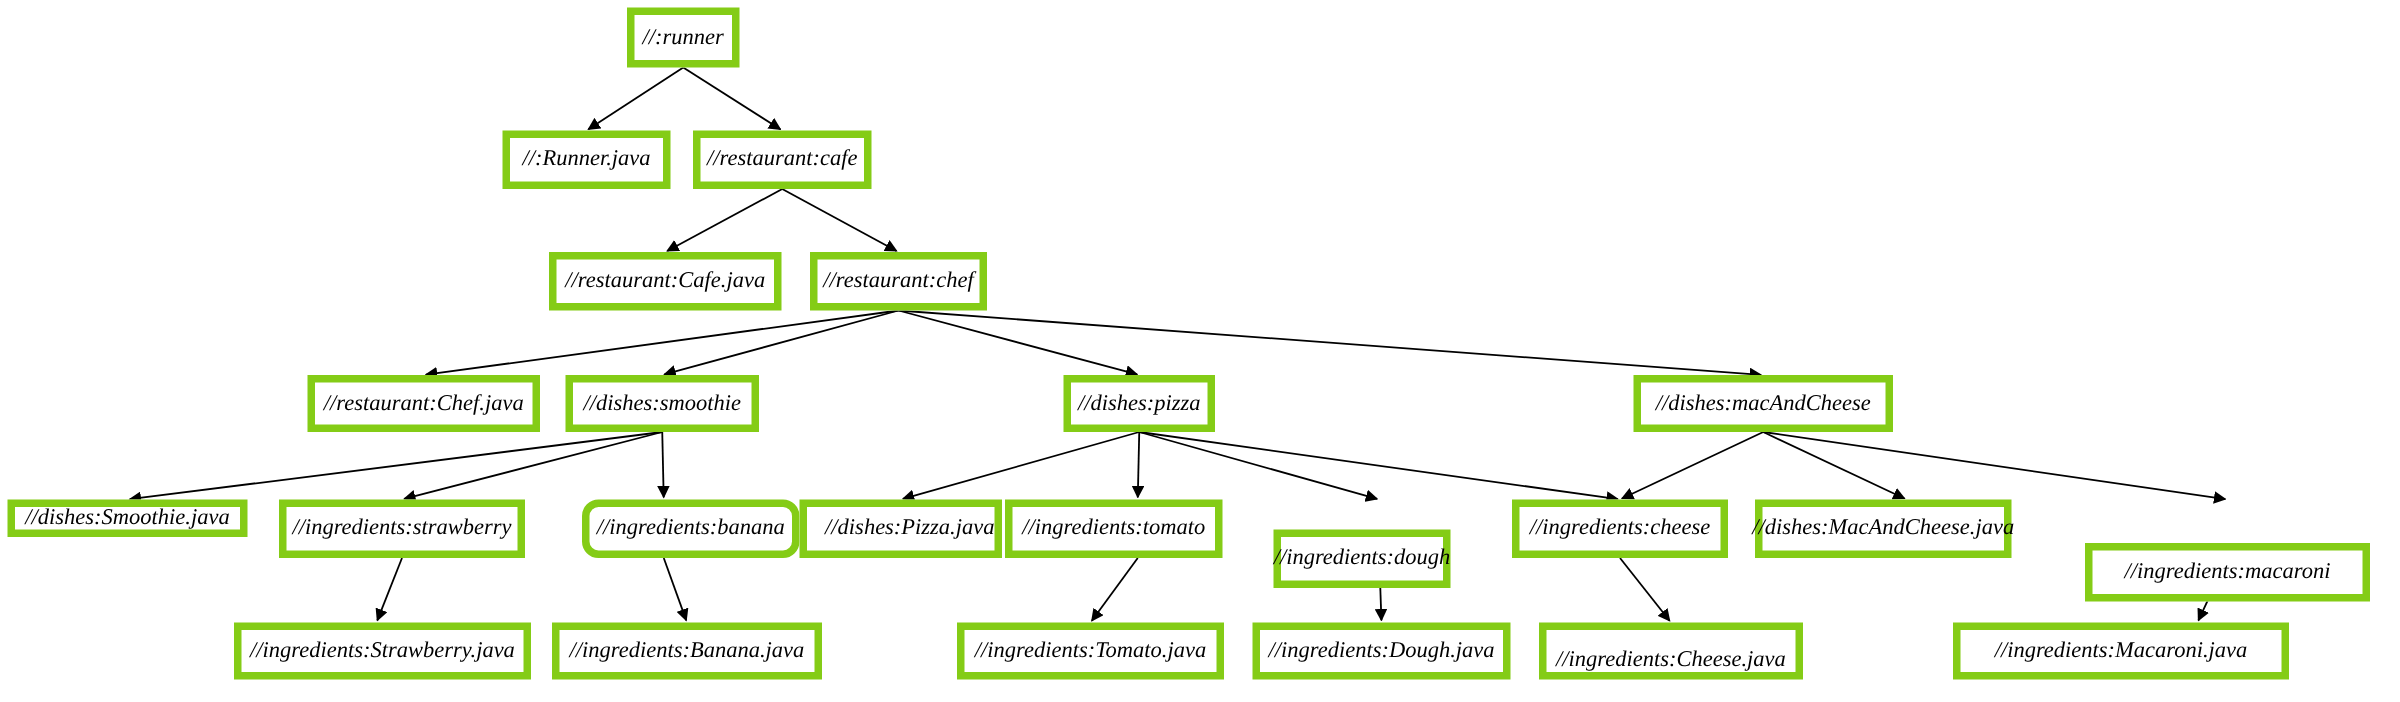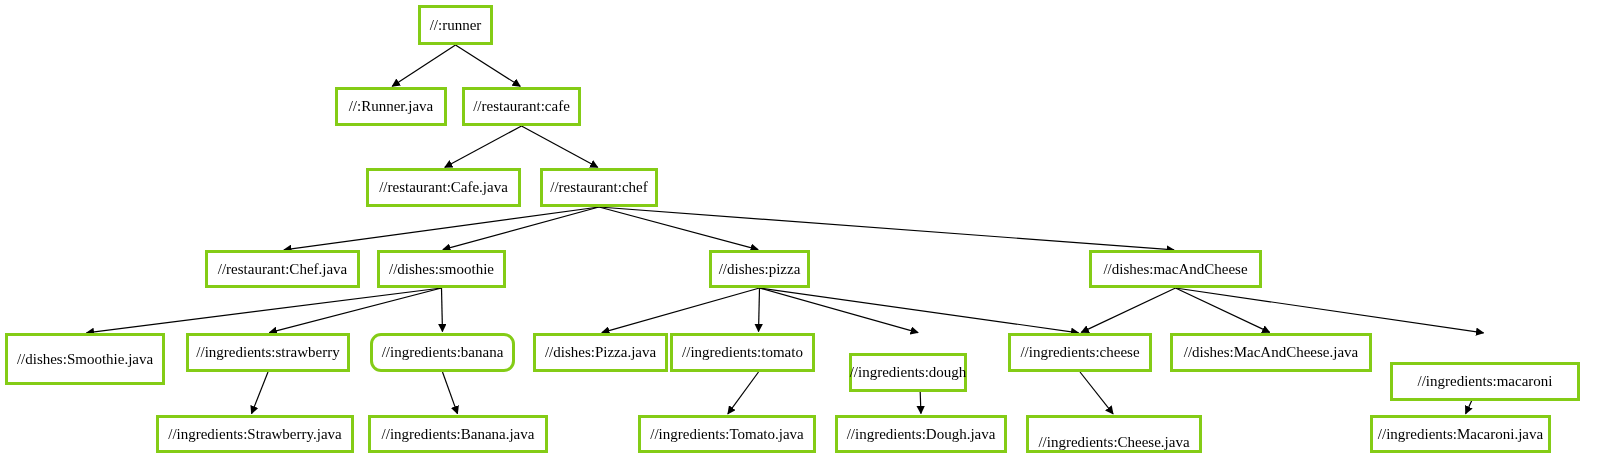--- a/index.html
+++ b/index.html
@@ -7,27 +7,28 @@
     position:relative;
     width:1600px;height:468px;
     background:#ffffff;
     font-family:"Liberation Serif","DejaVu Serif",serif;
     overflow:hidden;
   }
   #edge-layer{position:absolute;left:0;top:0;width:1600px;height:468px;}
   .node{
     position:absolute;
     box-sizing:border-box;
-    border:3px solid #84cc16;
+    border:5px solid #84cc16;
     background:#ffffff;
     display:flex;align-items:center;justify-content:center;
     font-size:15px;
     color:#000000;
     white-space:nowrap;
     line-height:1;
+    font-style:italic;
   }
   .node-label{pointer-events:none;}
 </style>
 </head>
 <body>
 
 <div id="stage">
   <svg id="edge-layer" viewBox="0 0 1600 468" xmlns="http://www.w3.org/2000/svg">
     <defs>
       <marker id="arrow" viewBox="0 0 10 10" refX="9" refY="5" markerWidth="7" markerHeight="7" orient="auto-start-reverse">
@@ -82,59 +83,59 @@
       </div>
       <div class="node" style="left: 377px; top: 250px; width: 129px; height: 38px;">
         <span class="node-label">//dishes:smoothie</span>
       </div>
       <div class="node" style="left: 709px; top: 250px; width: 101px; height: 38px;">
         <span class="node-label">//dishes:pizza</span>
       </div>
       <div class="node" style="left: 1089px; top: 250px; width: 173px; height: 38px;">
         <span class="node-label">//dishes:macAndCheese</span>
       </div>
-      <div class="node" style="left: 5px; top: 333px; width: 160px; height: 52px;">
+      <div class="node" style="left: 5px; top: 333px; width: 160px; height: 25px;">
         <span class="node-label">//dishes:Smoothie.java</span>
       </div>
       <div class="node" style="left: 186px; top: 333px; width: 164px; height: 39px;">
         <span class="node-label">//ingredients:strawberry</span>
       </div>
-      <div class="node" style="left: 370px; top: 333px; width: 145px; height: 39px; border-radius: 11px;">
+      <div class="node" style="left: 388px; top: 333px; width: 145px; height: 39px; border-radius: 11px;">
         <span class="node-label">//ingredients:banana</span>
       </div>
-      <div class="node" style="left: 533px; top: 333px; width: 135px; height: 39px;">
+      <div class="node" style="left: 533px; top: 333px; width: 135px; height: 39px; justify-content: flex-end;">
         <span class="node-label">//dishes:Pizza.java</span>
       </div>
       <div class="node" style="left: 670px; top: 333px; width: 145px; height: 39px;">
         <span class="node-label">//ingredients:tomato</span>
       </div>
       <div class="node" style="left: 849px; top: 333px; width: 118px; height: 39px; margin-top: 20px;">
         <span class="node-label">//ingredients:dough</span>
       </div>
       <div class="node" style="left: 1008px; top: 333px; width: 144px; height: 39px;">
         <span class="node-label">//ingredients:cheese</span>
       </div>
-      <div class="node" style="left: 1170px; top: 333px; width: 202px; height: 39px;">
+      <div class="node" style="left: 1170px; top: 333px; width: 171px; height: 39px;">
         <span class="node-label">//dishes:MacAndCheese.java</span>
       </div>
       <div class="node" style="left: 1390px; top: 333px; width: 190px; height: 39px; margin-top: 29px;">
         <span class="node-label">//ingredients:macaroni</span>
       </div>
       <div class="node" style="left: 156px; top: 415px; width: 198px; height: 38px;">
         <span class="node-label">//ingredients:Strawberry.java</span>
       </div>
       <div class="node" style="left: 368px; top: 415px; width: 180px; height: 38px;">
         <span class="node-label">//ingredients:Banana.java</span>
       </div>
       <div class="node" style="left: 638px; top: 415px; width: 178px; height: 38px;">
         <span class="node-label">//ingredients:Tomato.java</span>
       </div>
       <div class="node" style="left: 835px; top: 415px; width: 172px; height: 38px;">
         <span class="node-label">//ingredients:Dough.java</span>
       </div>
       <div class="node" style="left: 1026px; top: 415px; width: 176px; height: 38px; align-items: flex-end;">
         <span class="node-label">//ingredients:Cheese.java</span>
       </div>
-      <div class="node" style="left: 1370px; top: 415px; width: 181px; height: 38px;">
+      <div class="node" style="left: 1302px; top: 415px; width: 224px; height: 38px;">
         <span class="node-label">//ingredients:Macaroni.java</span>
       </div>
     </div>
 </div>
 
 </body></html>

